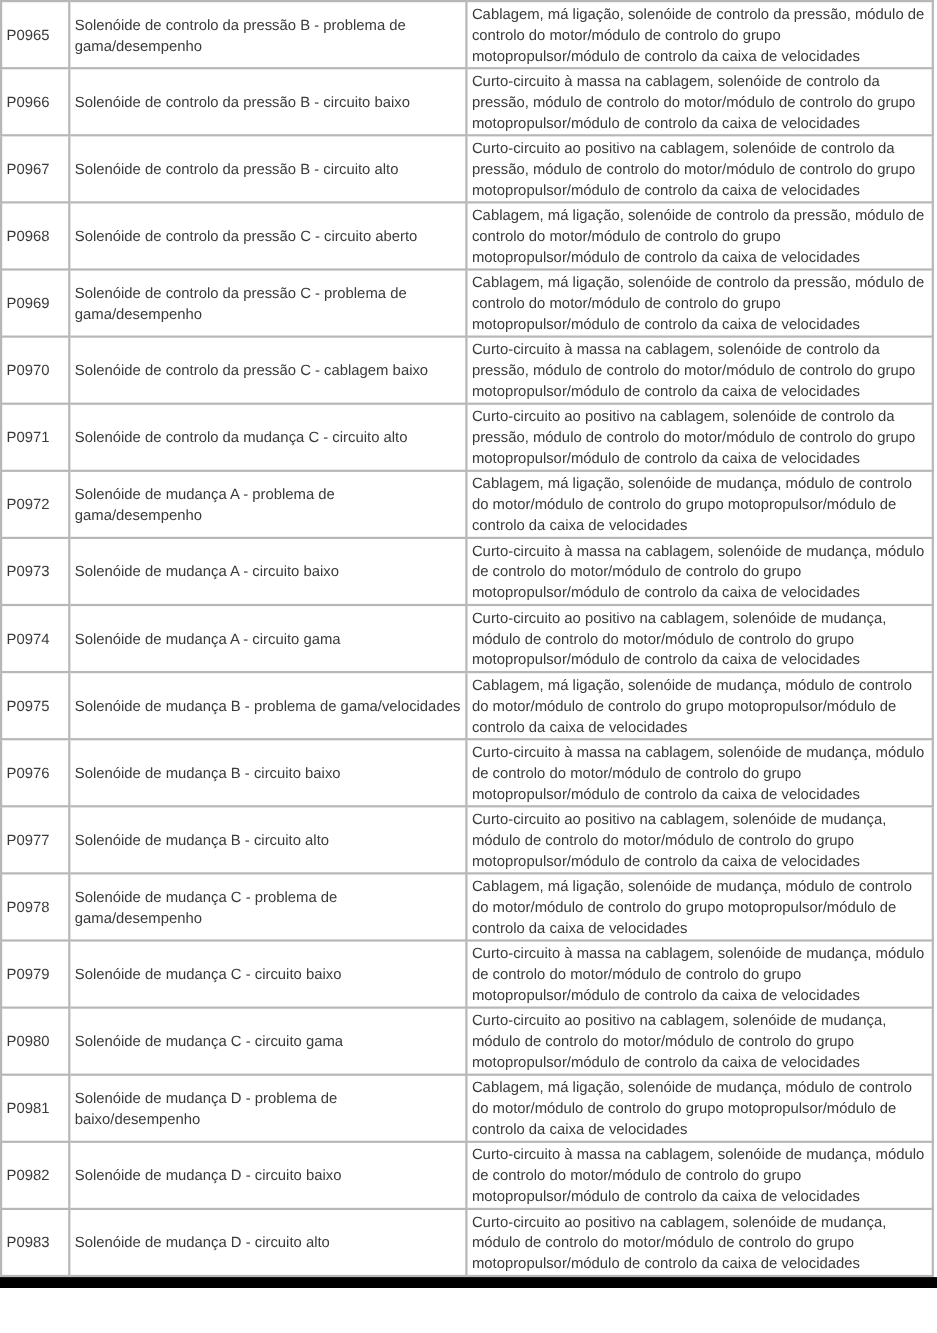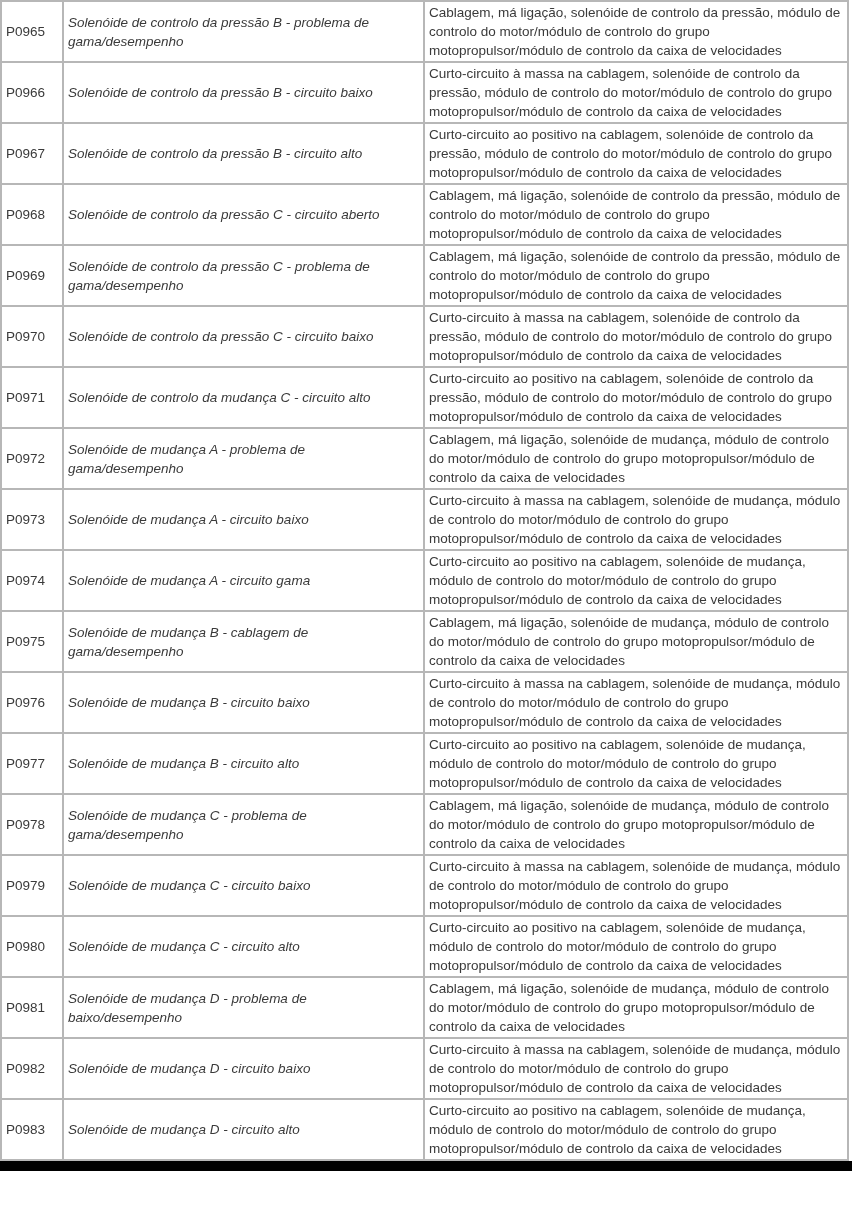--- a/index.html
+++ b/index.html
@@ -26,21 +26,20 @@
     vertical-align: middle;
     padding: 1px 4px;
     overflow-wrap: break-word;
   }
   td.col-code {
     padding-left: 6px;
     vertical-align: middle;
   }
   td.col-desc {
     padding-left: 5px;
-    font-style: italic;
   }
   td.col-cause {
     padding: 1px 3px 1px 4px;
   }
   .bottom-rule {
     width: 852px;
     height: 10px;
     background: #000000;
   }
 </style>
@@ -80,21 +79,21 @@
   </tr>
 
   <tr>
     <td class="col-code">P0969</td>
     <td class="col-desc">Solenóide de controlo da pressão C - problema de gama/desempenho</td>
     <td class="col-cause">Cablagem, má ligação, solenóide de controlo da pressão, módulo de controlo do motor/módulo de controlo do grupo motopropulsor/módulo de controlo da caixa de velocidades</td>
   </tr>
 
   <tr>
     <td class="col-code">P0970</td>
-    <td class="col-desc">Solenóide de controlo da pressão C - circuito baixo</td>
+    <td class="col-desc">Solenóide de controlo da pressão C - cablagem baixo</td>
     <td class="col-cause">Curto-circuito à massa na cablagem, solenóide de controlo da pressão, módulo de controlo do motor/módulo de controlo do grupo motopropulsor/módulo de controlo da caixa de velocidades</td>
   </tr>
 
   <tr>
     <td class="col-code">P0971</td>
     <td class="col-desc">Solenóide de controlo da mudança C - circuito alto</td>
     <td class="col-cause">Curto-circuito ao positivo na cablagem, solenóide de controlo da pressão, módulo de controlo do motor/módulo de controlo do grupo motopropulsor/módulo de controlo da caixa de velocidades</td>
   </tr>
 
   <tr>
@@ -110,21 +109,21 @@
   </tr>
 
   <tr>
     <td class="col-code">P0974</td>
     <td class="col-desc">Solenóide de mudança A - circuito gama</td>
     <td class="col-cause">Curto-circuito ao positivo na cablagem, solenóide de mudança, módulo de controlo do motor/módulo de controlo do grupo motopropulsor/módulo de controlo da caixa de velocidades</td>
   </tr>
 
   <tr>
     <td class="col-code">P0975</td>
-    <td class="col-desc">Solenóide de mudança B - cablagem de gama/desempenho</td>
+    <td class="col-desc">Solenóide de mudança B - problema de gama/velocidades</td>
     <td class="col-cause">Cablagem, má ligação, solenóide de mudança, módulo de controlo do motor/módulo de controlo do grupo motopropulsor/módulo de controlo da caixa de velocidades</td>
   </tr>
 
   <tr>
     <td class="col-code">P0976</td>
     <td class="col-desc">Solenóide de mudança B - circuito baixo</td>
     <td class="col-cause">Curto-circuito à massa na cablagem, solenóide de mudança, módulo de controlo do motor/módulo de controlo do grupo motopropulsor/módulo de controlo da caixa de velocidades</td>
   </tr>
 
   <tr>
@@ -140,21 +139,21 @@
   </tr>
 
   <tr>
     <td class="col-code">P0979</td>
     <td class="col-desc">Solenóide de mudança C - circuito baixo</td>
     <td class="col-cause">Curto-circuito à massa na cablagem, solenóide de mudança, módulo de controlo do motor/módulo de controlo do grupo motopropulsor/módulo de controlo da caixa de velocidades</td>
   </tr>
 
   <tr>
     <td class="col-code">P0980</td>
-    <td class="col-desc">Solenóide de mudança C - circuito alto</td>
+    <td class="col-desc">Solenóide de mudança C - circuito gama</td>
     <td class="col-cause">Curto-circuito ao positivo na cablagem, solenóide de mudança, módulo de controlo do motor/módulo de controlo do grupo motopropulsor/módulo de controlo da caixa de velocidades</td>
   </tr>
 
   <tr>
     <td class="col-code">P0981</td>
     <td class="col-desc">Solenóide de mudança D - problema de baixo/desempenho</td>
     <td class="col-cause">Cablagem, má ligação, solenóide de mudança, módulo de controlo do motor/módulo de controlo do grupo motopropulsor/módulo de controlo da caixa de velocidades</td>
   </tr>
 
   <tr>

